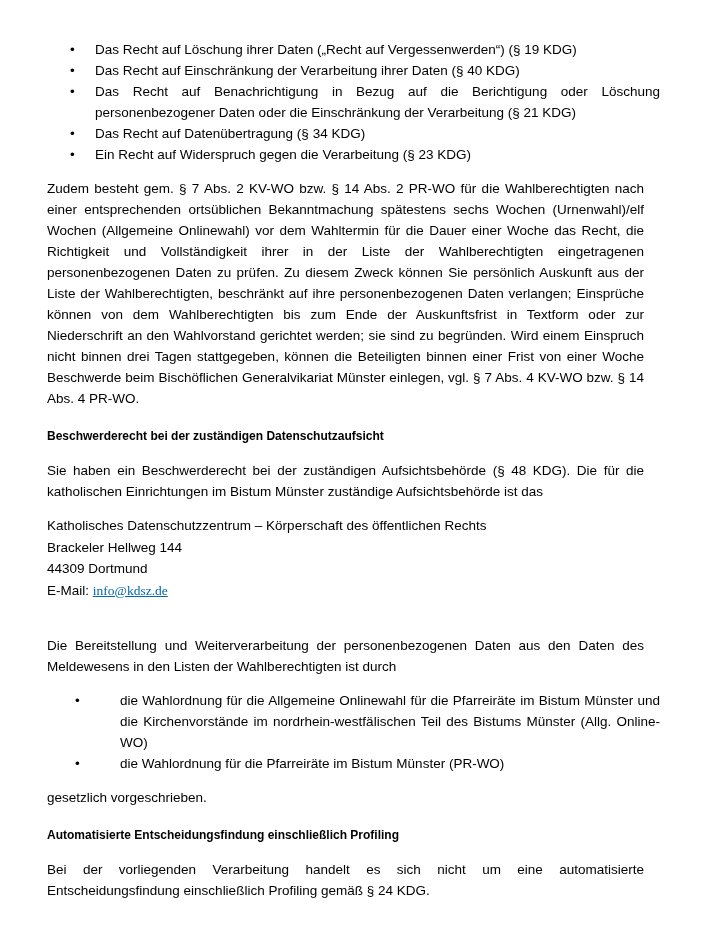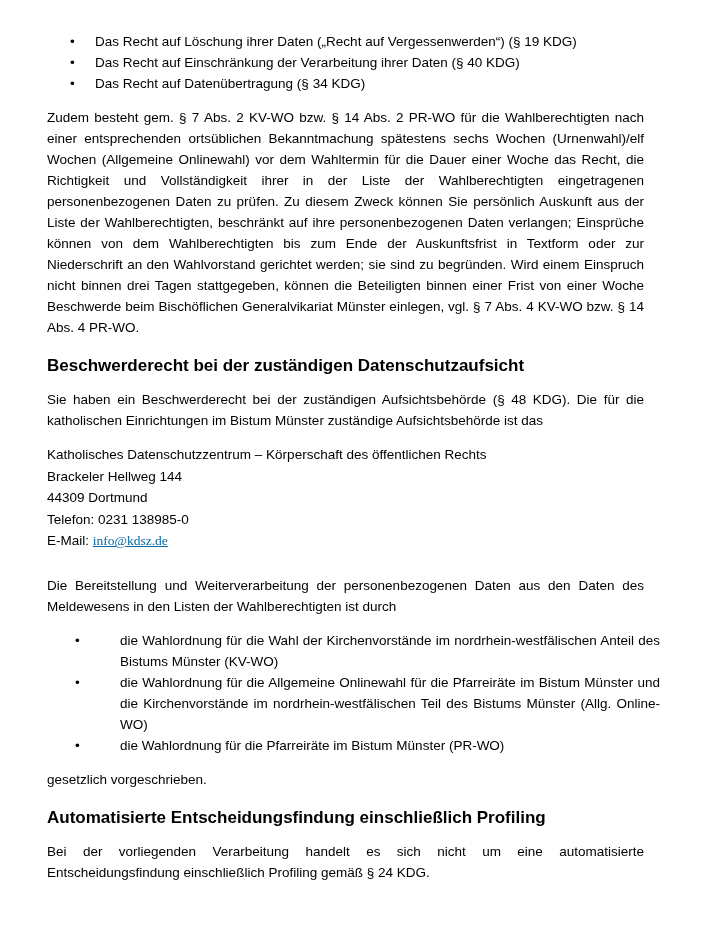--- a/index.html
+++ b/index.html
@@ -11,30 +11,30 @@
     width: 707px;
     height: 950px;
     font-family: "Liberation Sans", sans-serif;
     color: #000000;
     overflow: hidden;
   }
   .page {
     box-sizing: border-box;
     width: 707px;
     height: 950px;
-    padding: 31px 47px 20px 47px;
+    padding: 39px 47px 20px 47px;
     font-size: 13.5px;
     line-height: 21px;
   }
   p.para {
     margin: 0 16px 13px 0;
     text-align: justify;
   }
   h3.heading {
-    font-size: 17px;
+    font-size: 12px;
     font-weight: 700;
     margin: 17px 0 13px 0;
     line-height: 21px;
   }
   ul.list {
     list-style: none;
     margin: 0 0 13px 0;
     padding: 0;
   }
   ul.list li {
@@ -54,21 +54,21 @@
   ul.ordinance-list li {
     padding-left: 73px;
   }
   ul.ordinance-list li::before {
     content: "\2022";
     position: absolute;
     left: 28px;
     top: 0;
   }
   .address {
-    margin: 0 0 2px 0;
+    margin: 0 0 13px 0;
   }
   .address .addr-line {
     line-height: 21.5px;
   }
   a.email-link {
     color: #0369a1;
     text-decoration: underline;
     cursor: pointer;
     font-family: Liberation Serif, serif;
   }
@@ -77,44 +77,44 @@
   }
 </style>
 </head>
 <body>
 
 <div class="page">
 
   <ul class="list rights-list">
     <li>Das Recht auf Löschung ihrer Daten („Recht auf Vergessenwerden“) (§ 19 KDG)</li>
     <li>Das Recht auf Einschränkung der Verarbeitung ihrer Daten (§ 40 KDG)</li>
+    <li>Das Recht auf Benachrichtigung in Bezug auf die Berichtigung oder Löschung personenbezogener Daten oder die Einschränkung der Verarbeitung (§ 21 KDG)</li>
     <li>Das Recht auf Datenübertragung (§ 34 KDG)</li>
+    <li>Ein Recht auf Widerspruch gegen die Verarbeitung (§ 23 KDG)</li>
   </ul>
 
   <p class="para">Zudem besteht gem. § 7 Abs. 2 KV-WO bzw. § 14 Abs. 2 PR-WO für die Wahlberechtigten nach einer entsprechenden ortsüblichen Bekanntmachung spätestens sechs Wochen (Urnenwahl)/elf Wochen (Allgemeine Onlinewahl) vor dem Wahltermin für die Dauer einer Woche das Recht, die Richtigkeit und Vollständigkeit ihrer in der Liste der Wahlberechtigten eingetragenen personenbezogenen Daten zu prüfen. Zu diesem Zweck können Sie persönlich Auskunft aus der Liste der Wahlberechtigten, beschränkt auf ihre personenbezogenen Daten verlangen; Einsprüche können von dem Wahlberechtigten bis zum Ende der Auskunftsfrist in Textform oder zur Niederschrift an den Wahlvorstand gerichtet werden; sie sind zu begründen. Wird einem Einspruch nicht binnen drei Tagen stattgegeben, können die Beteiligten binnen einer Frist von einer Woche Beschwerde beim Bischöflichen Generalvikariat Münster einlegen, vgl. § 7 Abs. 4 KV-WO bzw. § 14 Abs. 4 PR-WO.</p>
 
   <h3 class="heading">Beschwerderecht bei der zuständigen Datenschutzaufsicht</h3>
 
   <p class="para">Sie haben ein Beschwerderecht bei der zuständigen Aufsichtsbehörde (§ 48 KDG). Die für die katholischen Einrichtungen im Bistum Münster zuständige Aufsichtsbehörde ist das</p>
 
   <div class="address">
     <div class="addr-line">Katholisches Datenschutzzentrum – Körperschaft des öffentlichen Rechts</div>
     <div class="addr-line">Brackeler Hellweg 144</div>
     <div class="addr-line">44309 Dortmund</div>
-    <div class="addr-line">Telefon: 0231 138985-0</div>
     <div class="addr-line"><span>E-Mail: </span><a class="email-link">info@kdsz.de</a></div>
   </div>
 
   <div class="spacer-line"></div>
 
 
   <p class="para">Die Bereitstellung und Weiterverarbeitung der personenbezogenen Daten aus den Daten des Meldewesens in den Listen der Wahlberechtigten ist durch</p>
 
   <ul class="list ordinance-list">
-    <li>die Wahlordnung für die Wahl der Kirchenvorstände im nordrhein-westfälischen Anteil des Bistums Münster (KV-WO)</li>
     <li>die Wahlordnung für die Allgemeine Onlinewahl für die Pfarreiräte im Bistum Münster und die Kirchenvorstände im nordrhein-westfälischen Teil des Bistums Münster (Allg. Online-WO)</li>
     <li>die Wahlordnung für die Pfarreiräte im Bistum Münster (PR-WO)</li>
   </ul>
 
   <p class="para">gesetzlich vorgeschrieben.</p>
 
   <h3 class="heading">Automatisierte Entscheidungsfindung einschließlich Profiling</h3>
 
   <p class="para">Bei der vorliegenden Verarbeitung handelt es sich nicht um eine automatisierte Entscheidungsfindung einschließlich Profiling gemäß § 24 KDG.</p>
 

